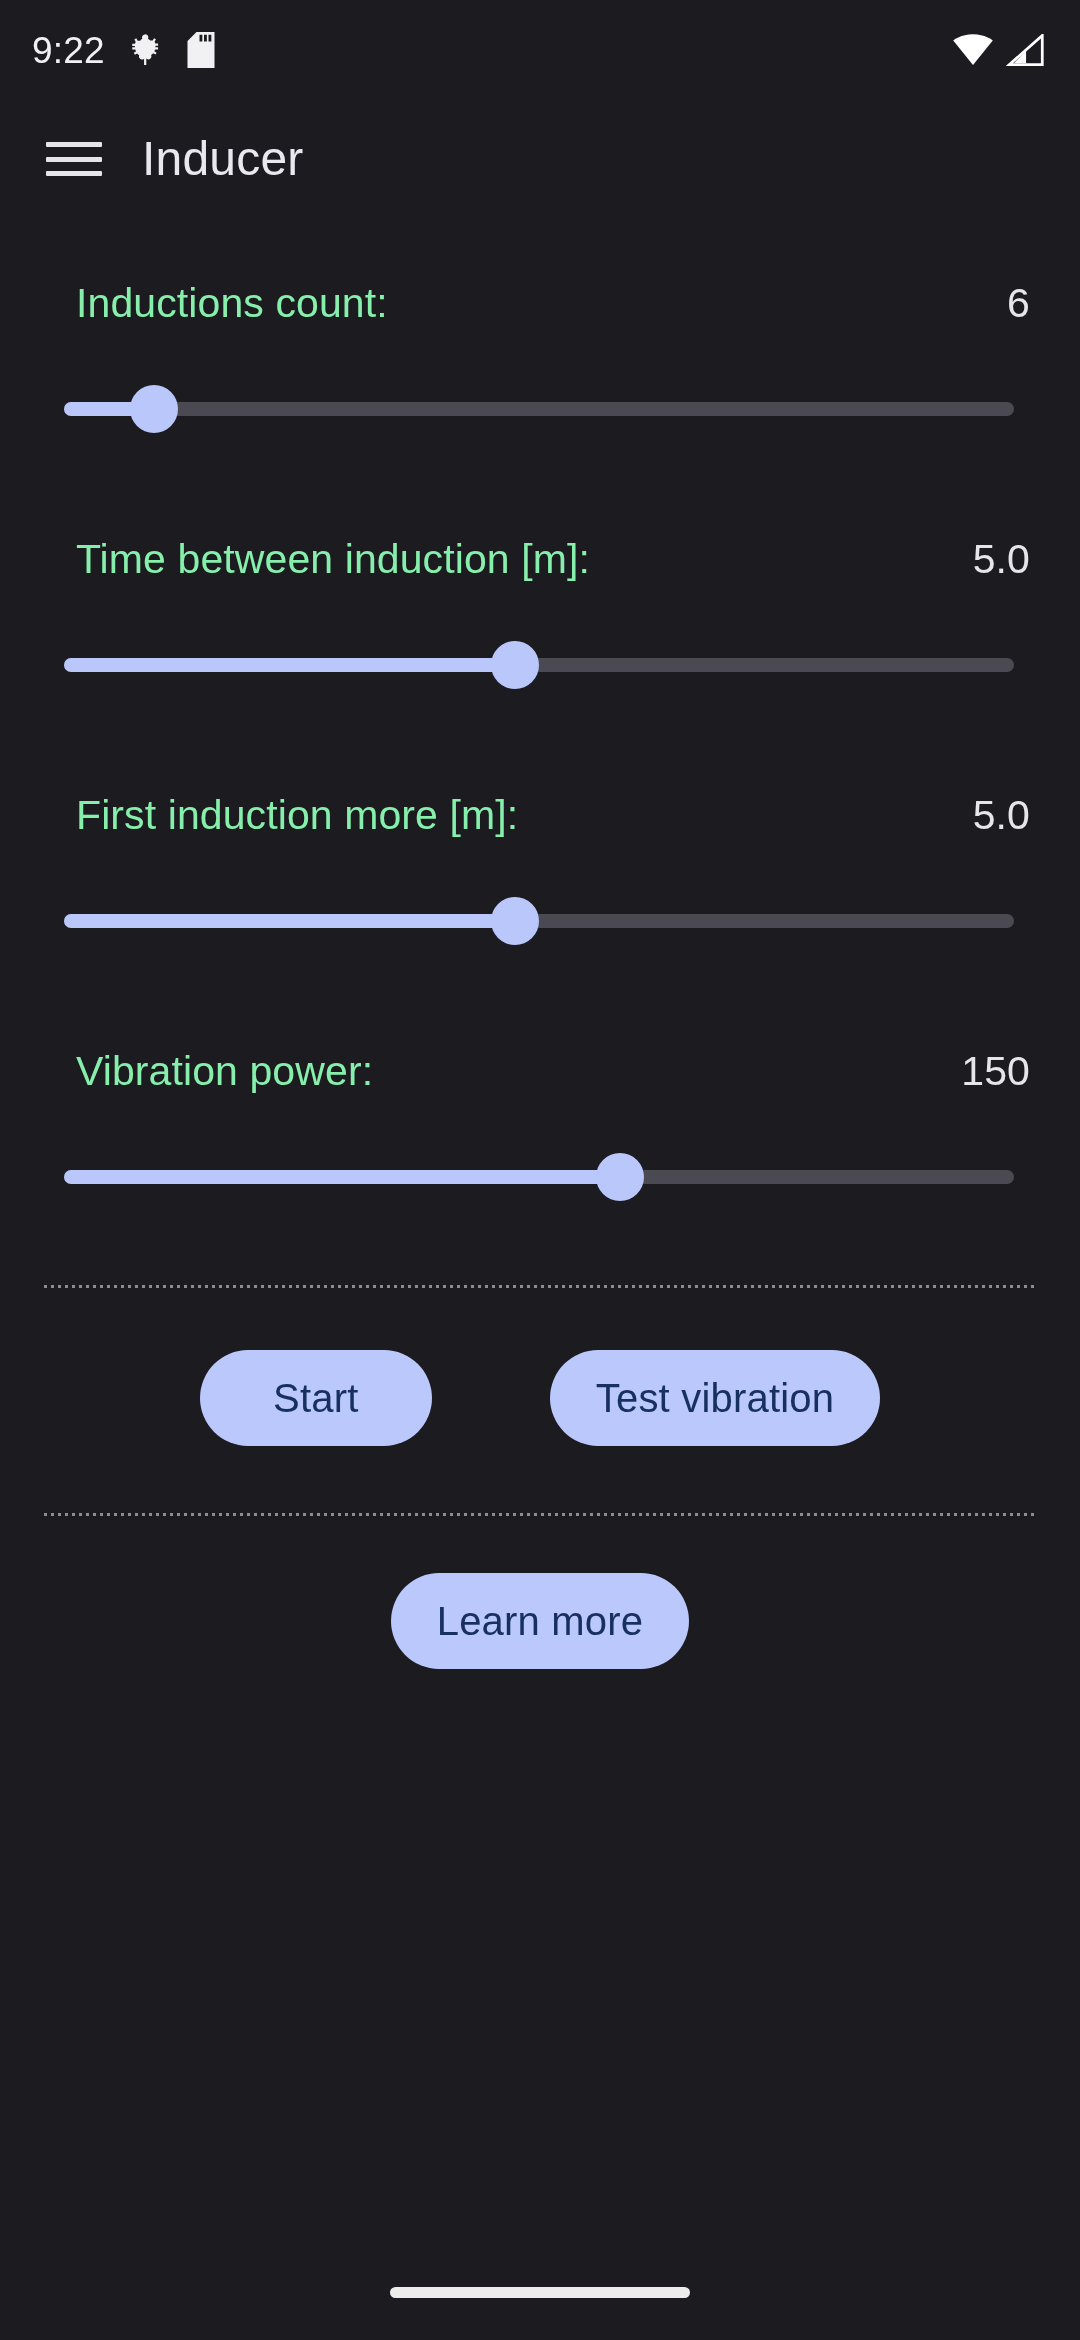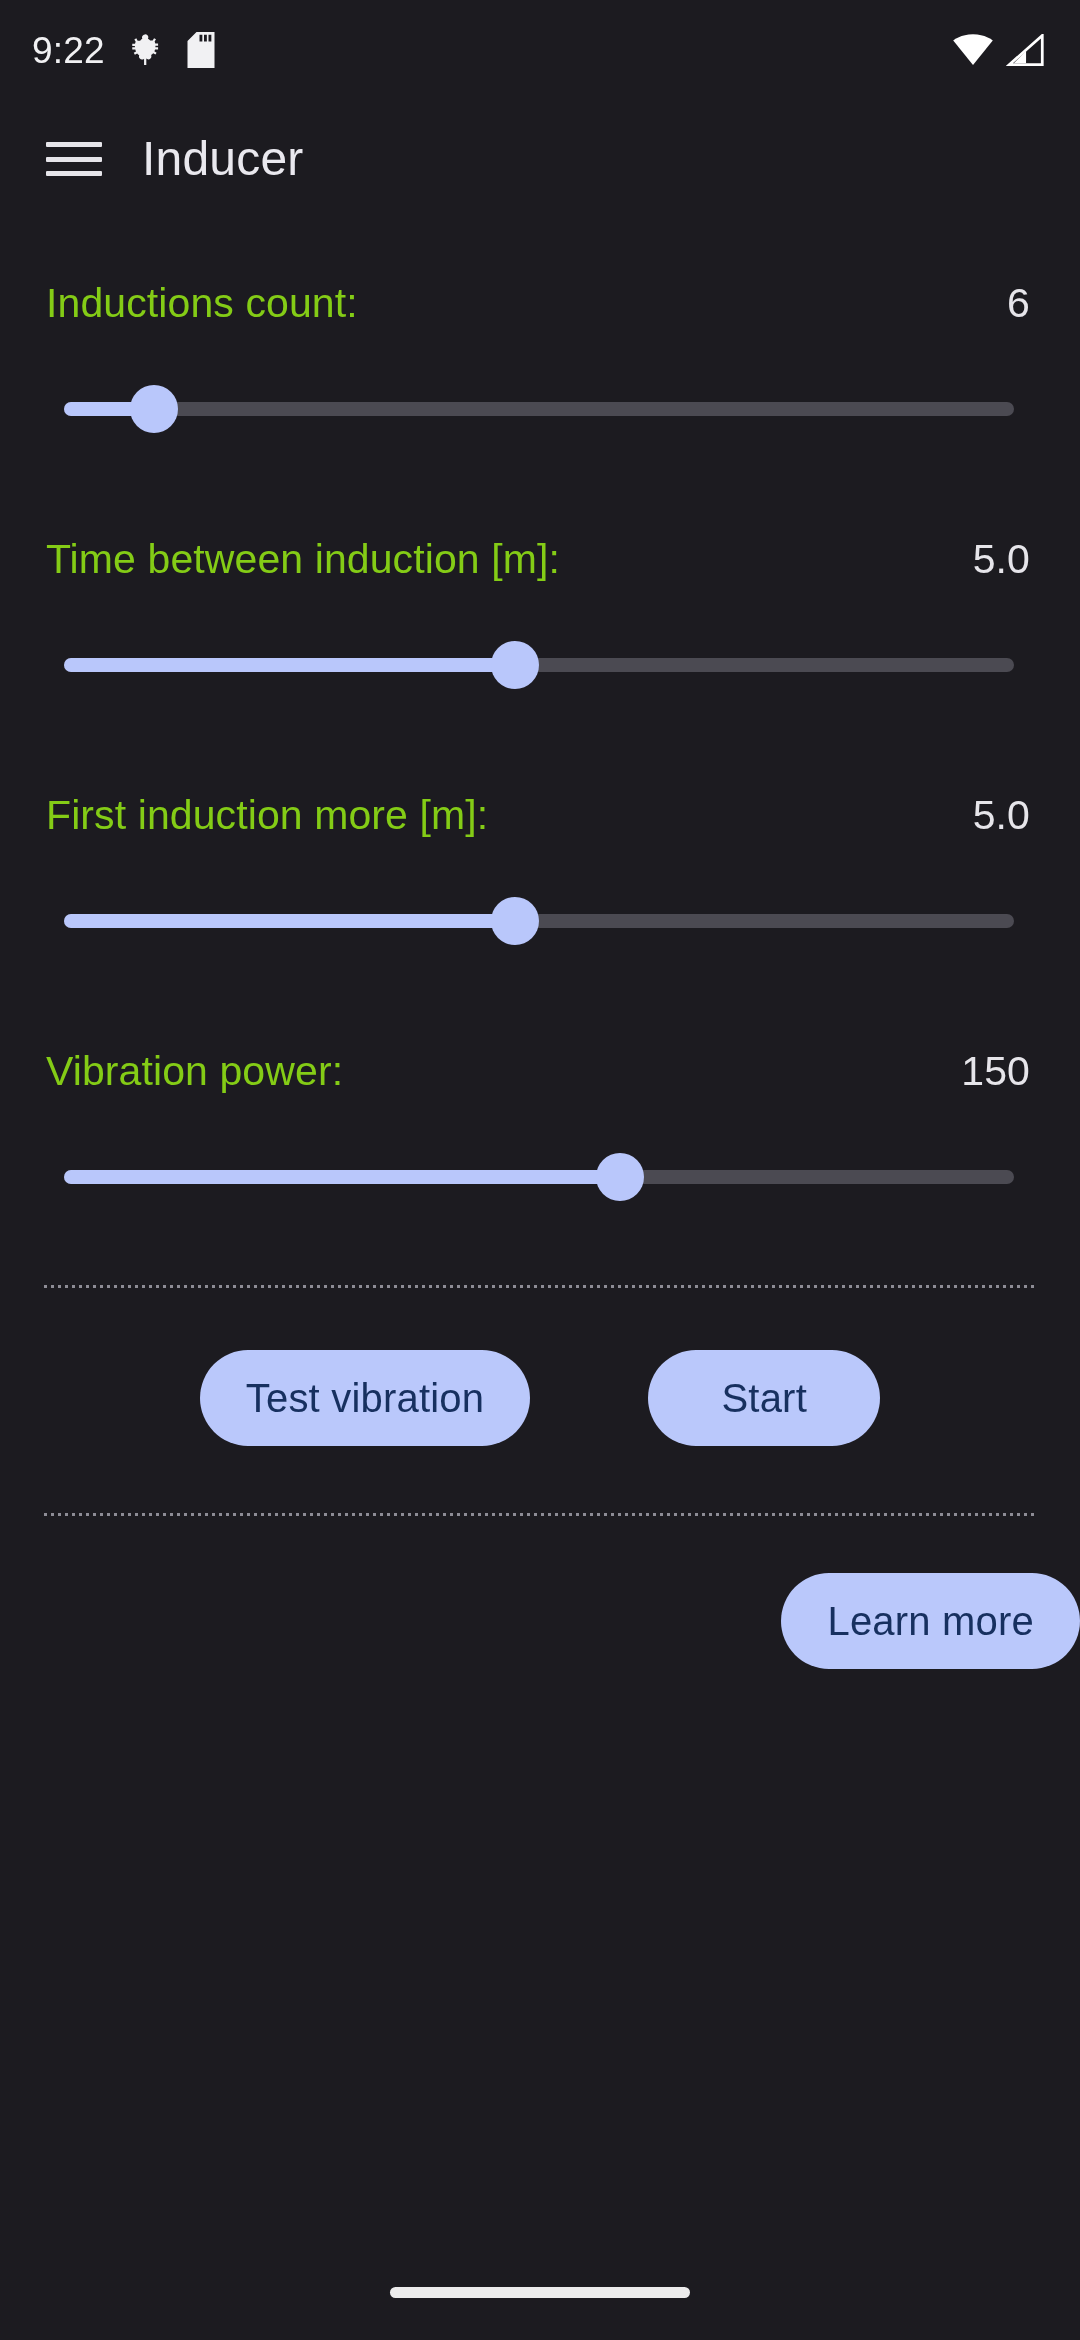--- a/index.html
+++ b/index.html
@@ -96,25 +96,26 @@
     height: 256px;
   }
   .setting-head {
     display: flex;
     align-items: baseline;
     justify-content: space-between;
     padding: 0 50px 0 46px;
     height: 82px;
   }
   .setting-label {
-    color: #84cc16;
+    color: #86efac;
     font-size: 41px;
     font-weight: 400;
     line-height: 82px;
     letter-spacing: 0.1px;
+    margin-left: 30px;
   }
   .setting-value {
     color: #e6e5ea;
     font-size: 41px;
     font-weight: 400;
     line-height: 82px;
     letter-spacing: 0.1px;
   }
   .slider {
     position: relative;
@@ -191,21 +192,21 @@
     justify-content: center;
     white-space: nowrap;
   }
   .btn-wide { min-width: 232px; }
   .learn-row {
     position: absolute;
     top: 1573px;
     left: 0;
     width: 1080px;
     display: flex;
-    justify-content: flex-end;
+    justify-content: center;
   }
 
   
   .nav-bar {
     position: absolute;
     bottom: 0; left: 0;
     width: 1080px;
     height: 96px;
     display: flex;
     align-items: center;
@@ -308,22 +309,22 @@
       <div class="slider-fill" style="width: 58.5%;"></div>
       <div class="slider-thumb" style="left: 58.5%;"></div>
     </div>
   </div>
 
 </div>
 
 <div class="divider" id="divider-1"></div>
 
 <div class="btn-row">
+  <button class="btn btn-wide">Start</button>
   <button class="btn">Test vibration</button>
-  <button class="btn btn-wide">Start</button>
 </div>
 
 <div class="divider" id="divider-2"></div>
 
 <div class="learn-row">
   <button class="btn">Learn more</button>
 </div>
 
 <div class="nav-bar">
   <div class="nav-pill"></div>

